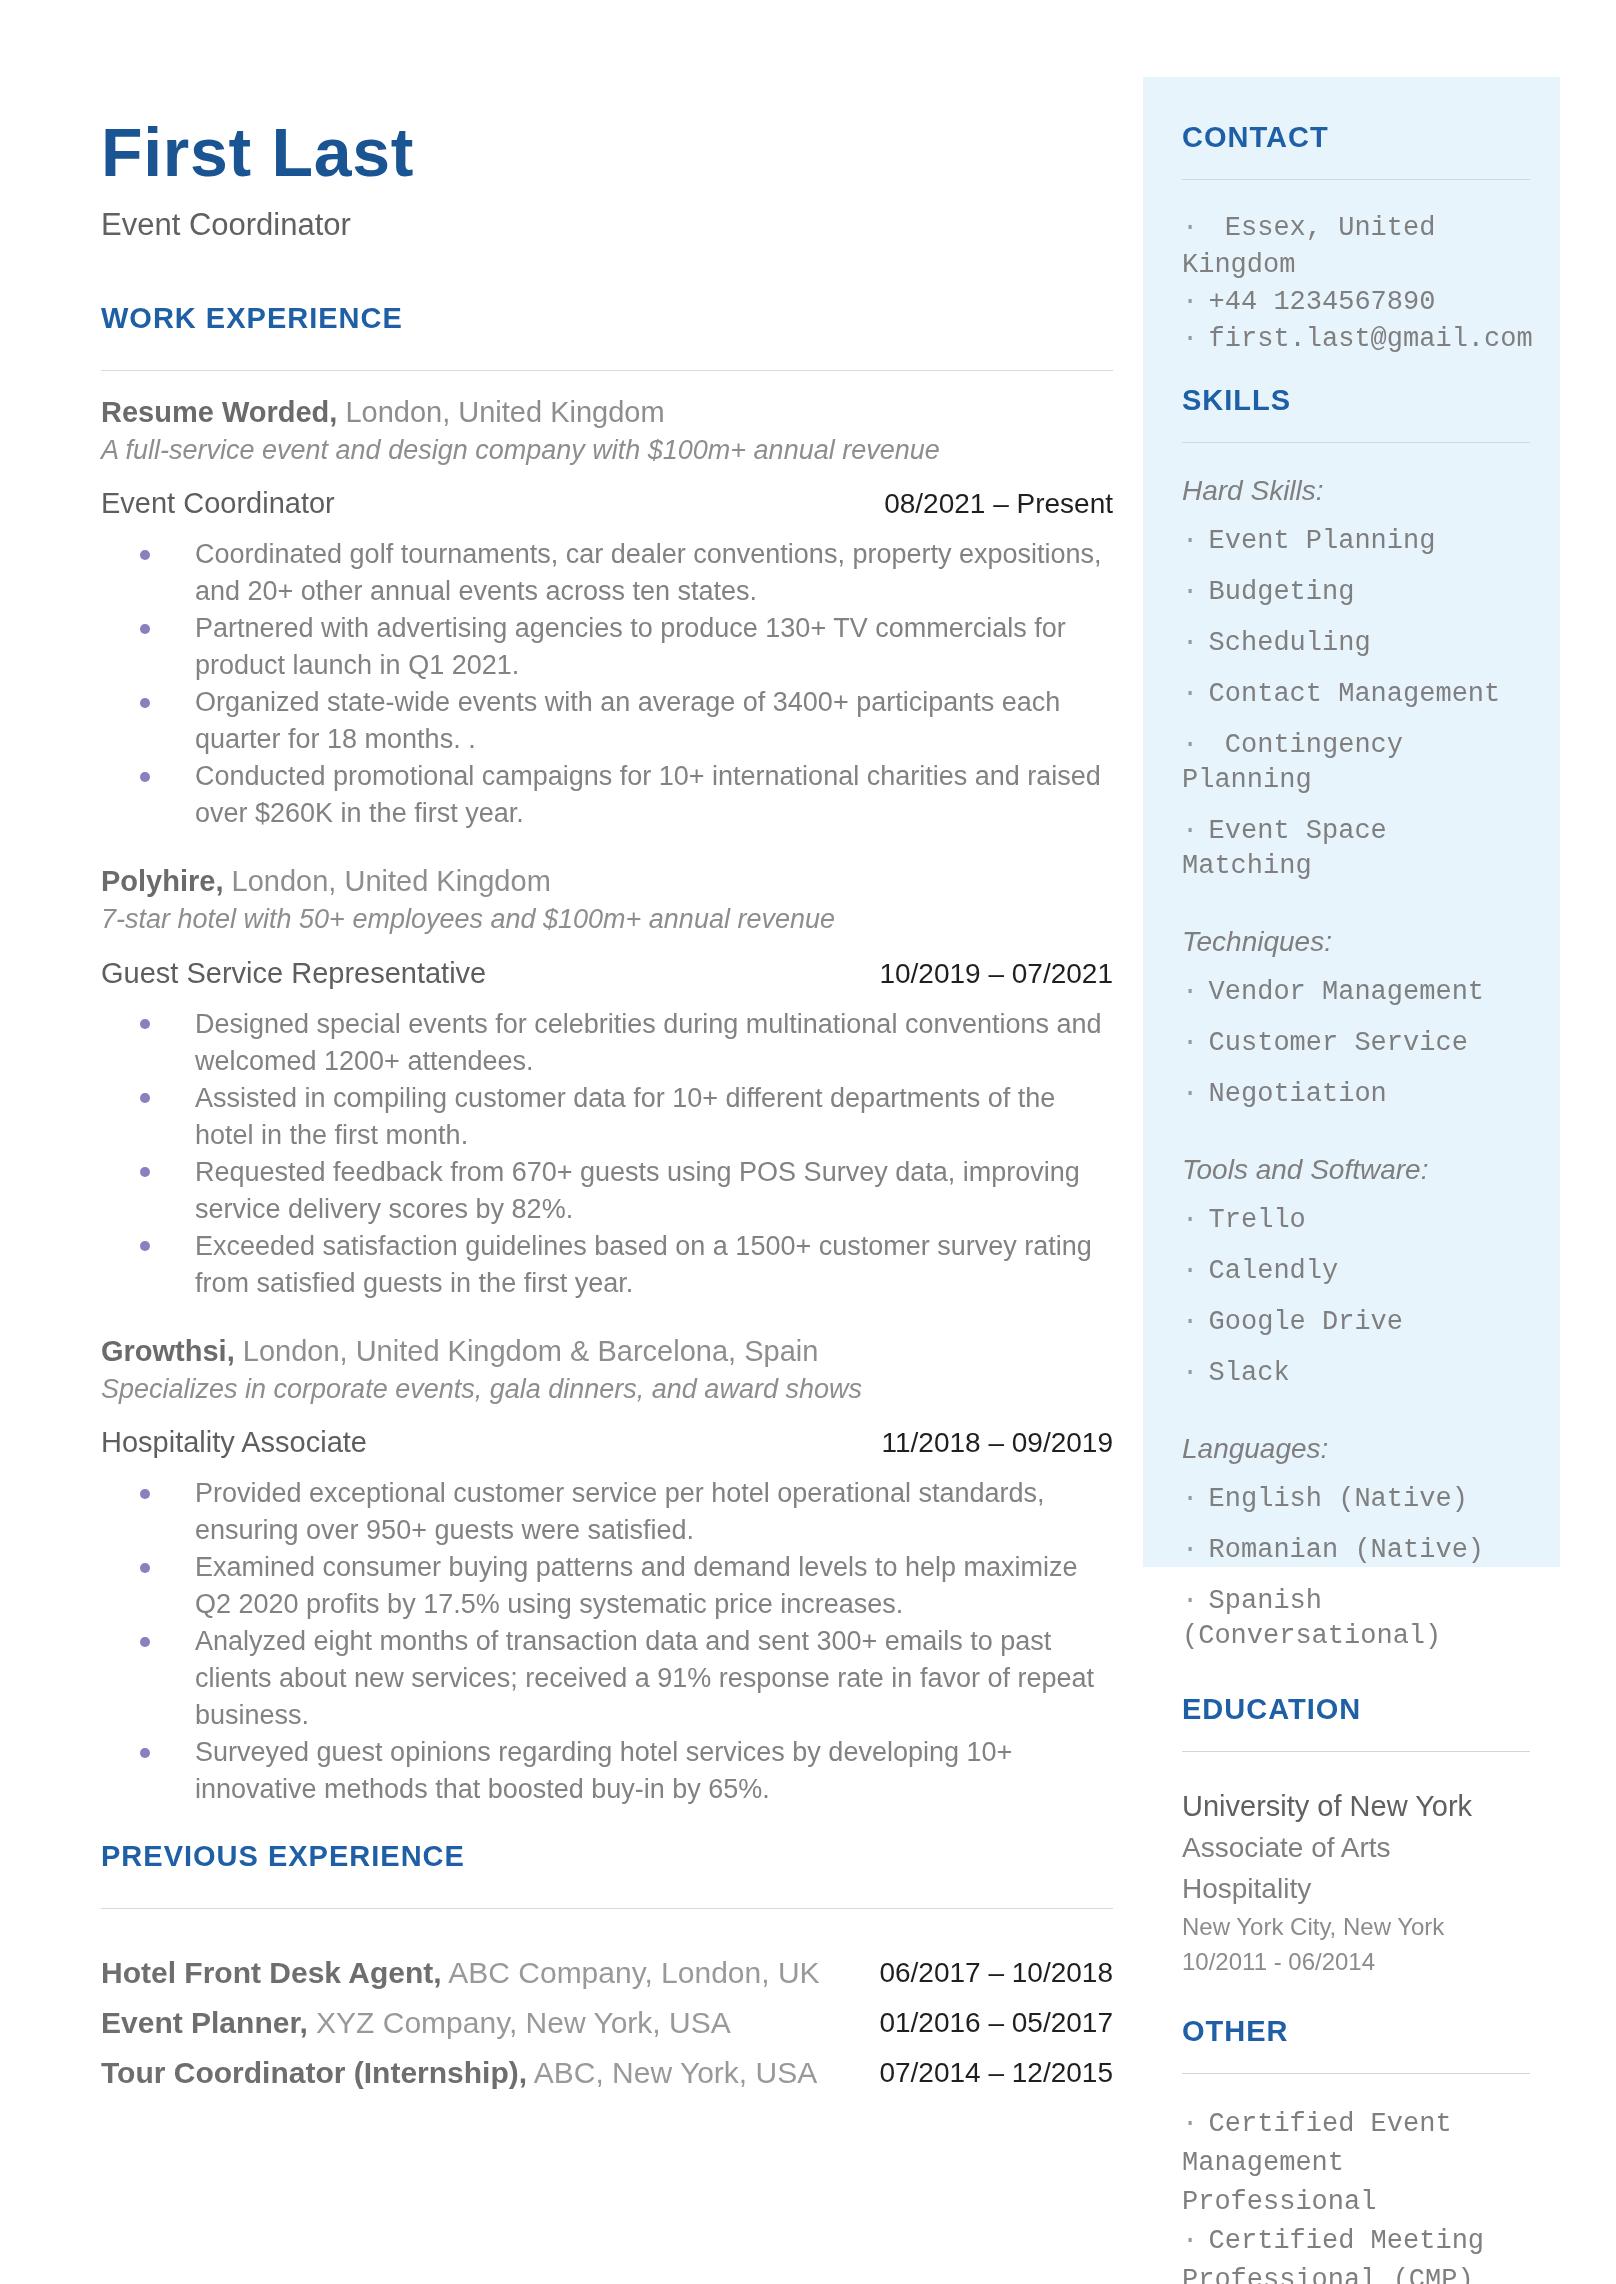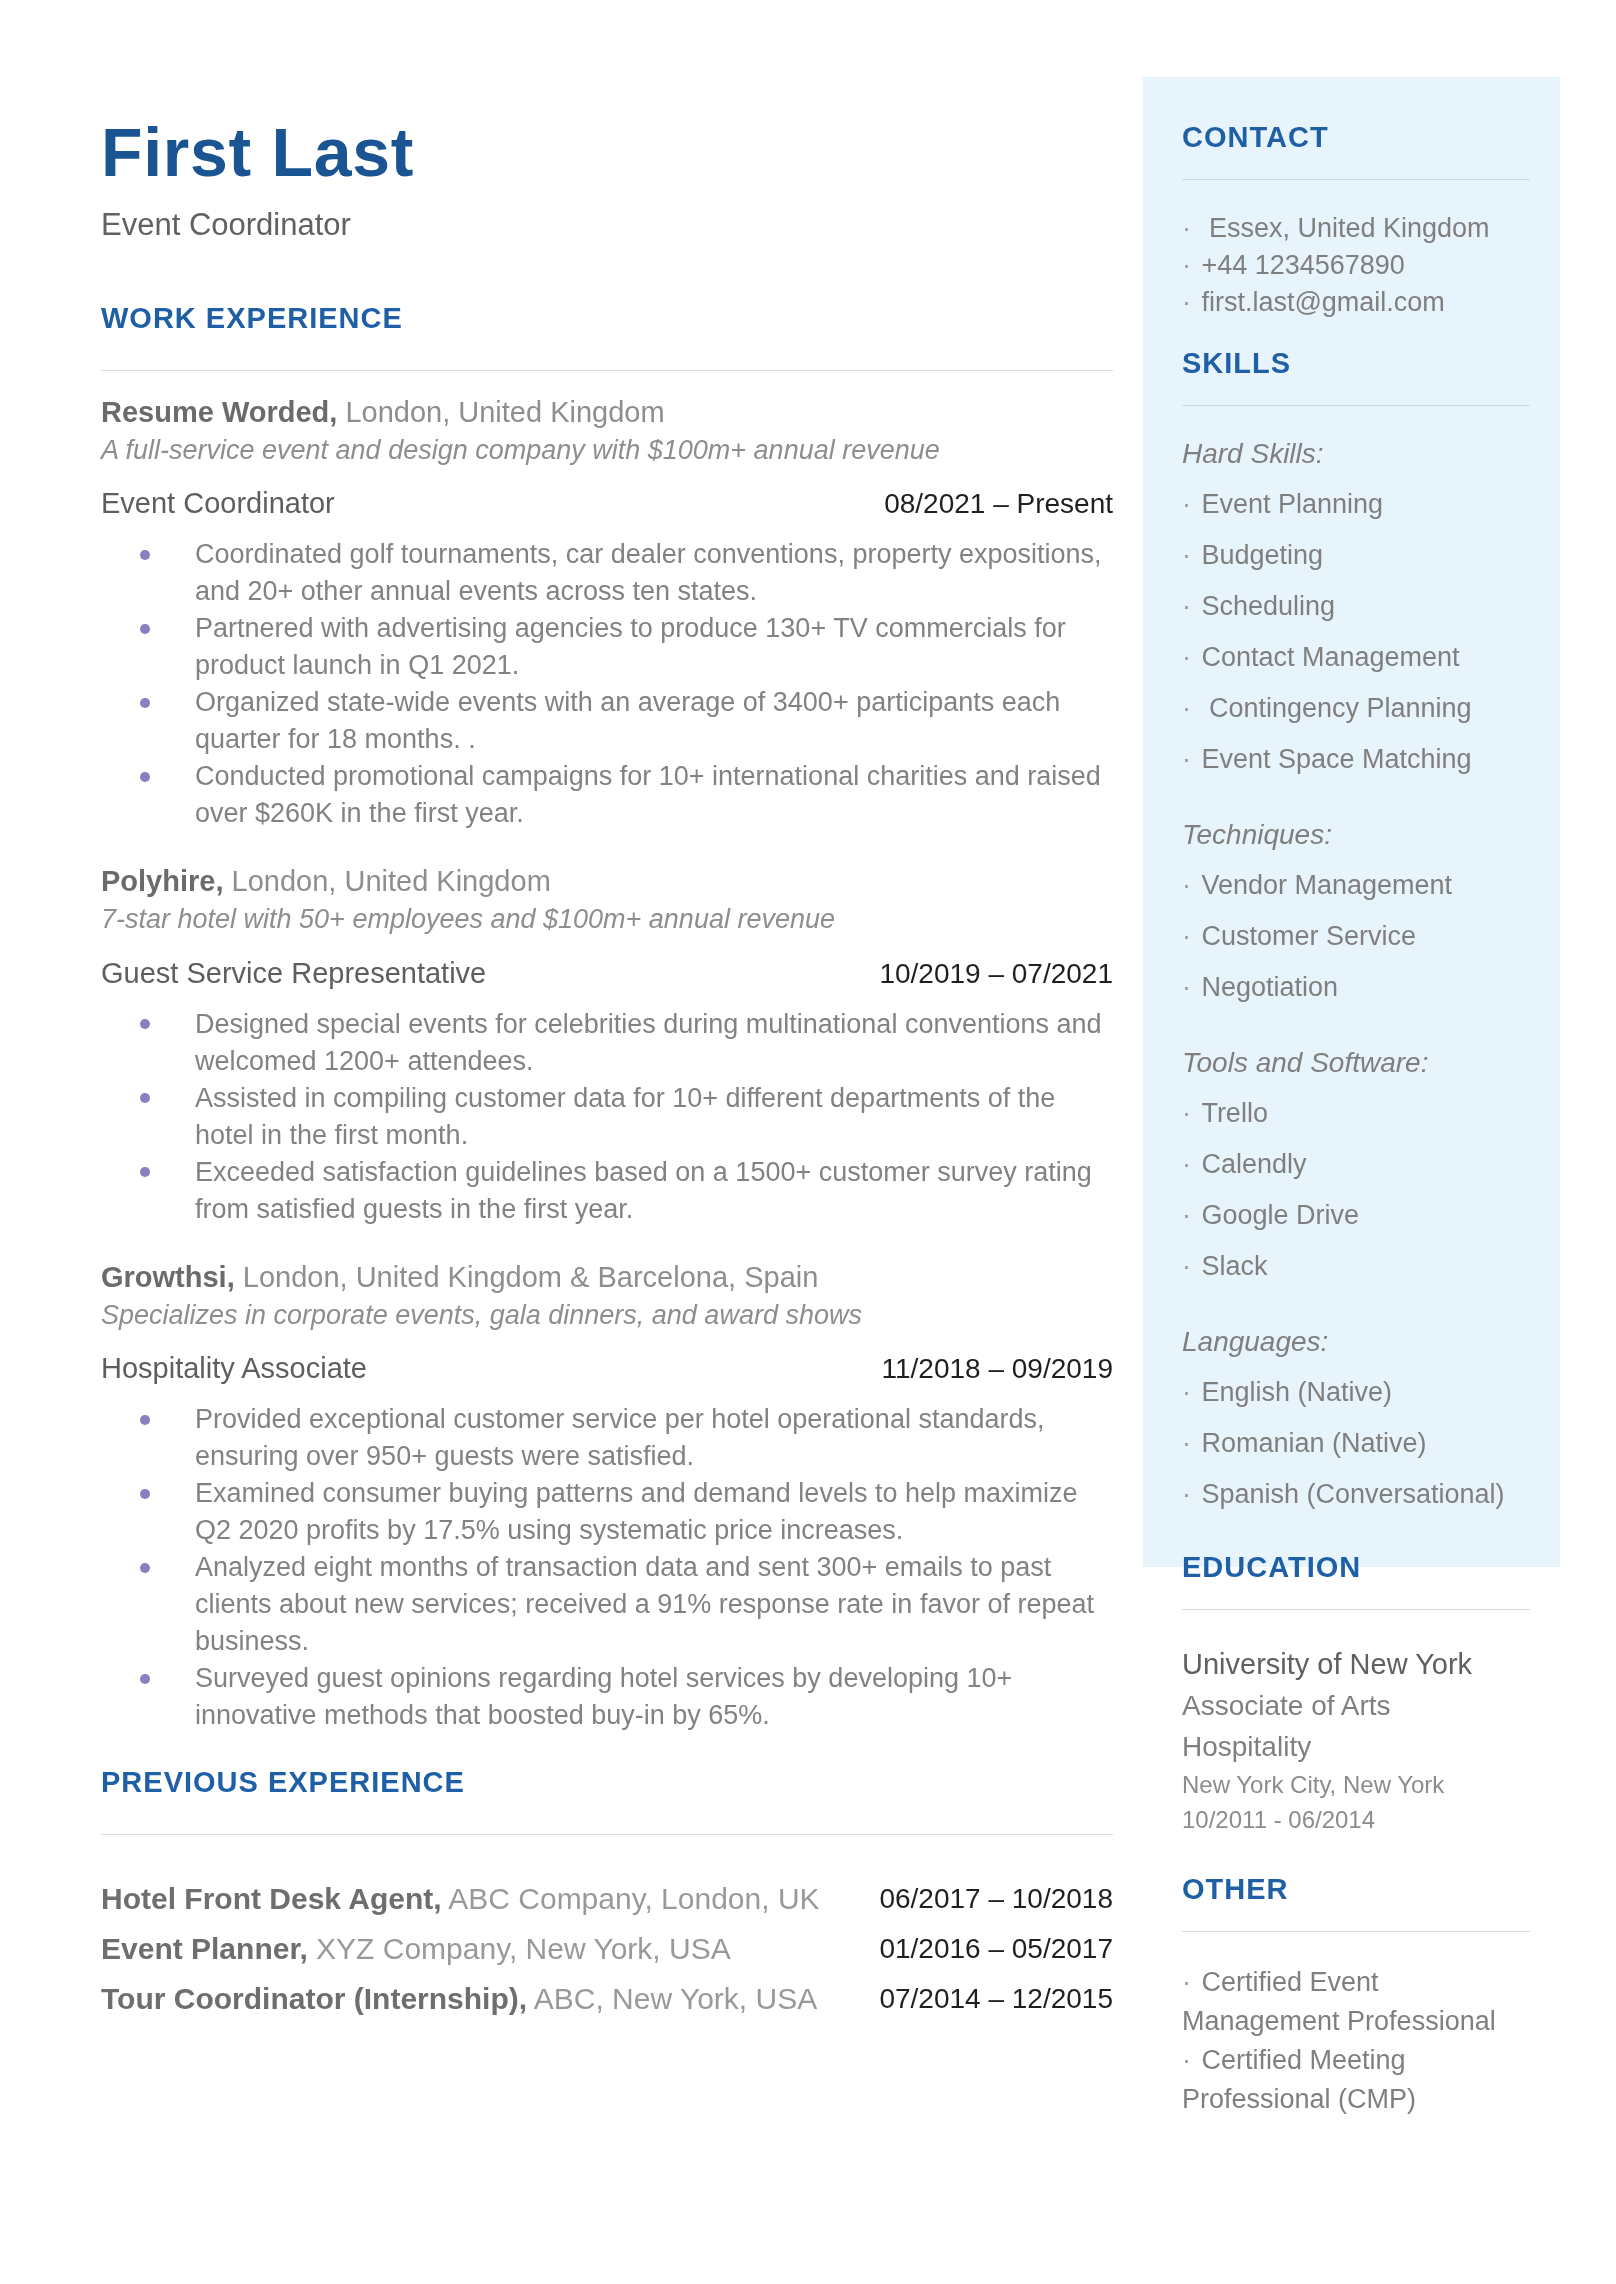--- a/index.html
+++ b/index.html
@@ -29,21 +29,21 @@
   .prole{font-weight:700;color:#6e6e6e;}
   .pco{color:#999999;}
   .pdates{font-size:28px;color:#1f1f1f;}
   
   .sidebar{position:absolute;left:1143px;top:77px;width:417px;height:1490px;background:#e8f4fc;
         box-sizing:border-box;padding:44px 30px 0 39px;}
   .sb-h{margin:0;font-size:29px;line-height:33px;font-weight:800;color:#1e5fa5;letter-spacing:1px;}
   .sb-h + .sb-rule{margin-top:25px;}
   .sb-rule{border-top:1.3px solid #ccd9e2;height:0;}
   .sb-list{margin-top:30px;}
-  .sb-item{font-size:27px;line-height:37px;color:#7f7f7f;}
+  .sb-item{font-size:27px;line-height:37px;color:#7f7f7f;font-family:Liberation Mono, monospace;}
   .sb-dot{color:#9a9a9a;margin-right:10.4px;}
   .sb-text{white-space:pre-wrap;}
   .skills .sb-item{line-height:35px;margin-top:16px;}
   .sb-label{margin-top:40px;font-size:28px;line-height:35px;font-style:italic;color:#7f7f7f;}
   .sb-list .sb-label:first-child{margin-top:0;}
   .gap-40{margin-top:26px;} .gap-56{margin-top:36px;} .gap-60{margin-top:39px;}
   .edu{margin-top:34px;}
   .edu-school{font-size:29px;line-height:41px;color:#606060;}
   .edu-line{font-size:28px;line-height:41px;color:#7f7f7f;}
   .edu-small{font-size:24px;line-height:35px;color:#8c8c8c;}
@@ -80,20 +80,21 @@
         <div class="job">
           <div class="company-line"><span class="company">Polyhire,</span><span class="loc"> London, United Kingdom</span></div>
           <div class="jobdesc">7-star hotel with 50+ employees and $100m+ annual revenue</div>
           <div class="title-row">
             <span class="jobtitle">Guest Service Representative</span>
             <span class="dates">10/2019 – 07/2021</span>
           </div>
           <ul class="bullets">
             <li>Designed special events for celebrities during multinational conventions and welcomed 1200+ attendees.</li>
             <li>Assisted in compiling customer data for 10+ different departments of the hotel in the first month.</li>
+            <li>Requested feedback from 670+ guests using POS Survey data, improving service delivery scores by 82%.</li>
             <li>Exceeded satisfaction guidelines based on a 1500+ customer survey rating from satisfied guests in the first year.</li>
           </ul>
         </div>
         <div class="job">
           <div class="company-line"><span class="company">Growthsi,</span><span class="loc"> London, United Kingdom &amp; Barcelona, Spain</span></div>
           <div class="jobdesc">Specializes in corporate events, gala dinners, and award shows</div>
           <div class="title-row">
             <span class="jobtitle">Hospitality Associate</span>
             <span class="dates">11/2018 – 09/2019</span>
           </div>

